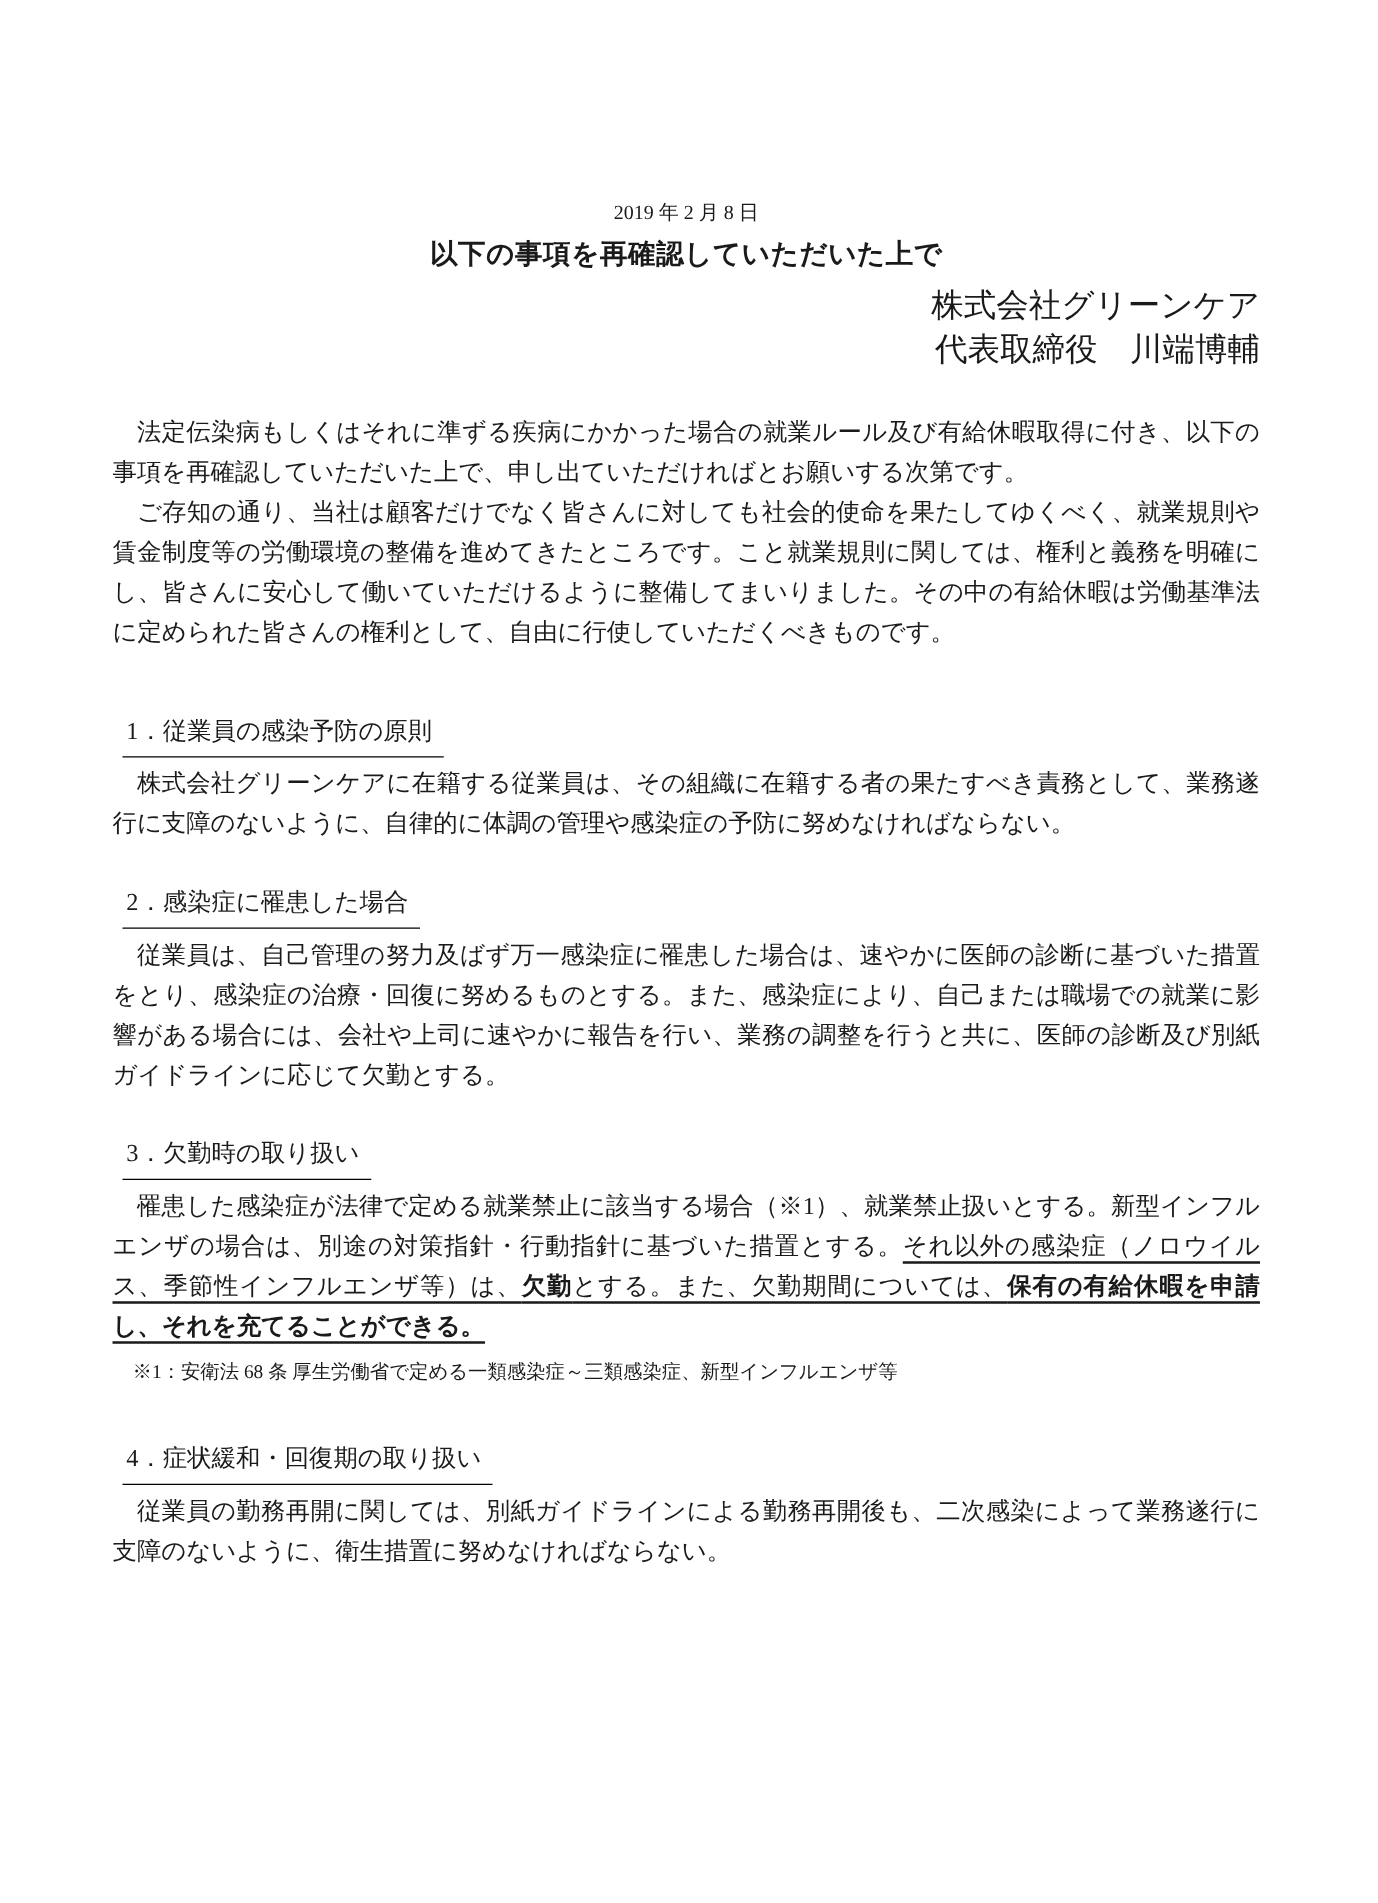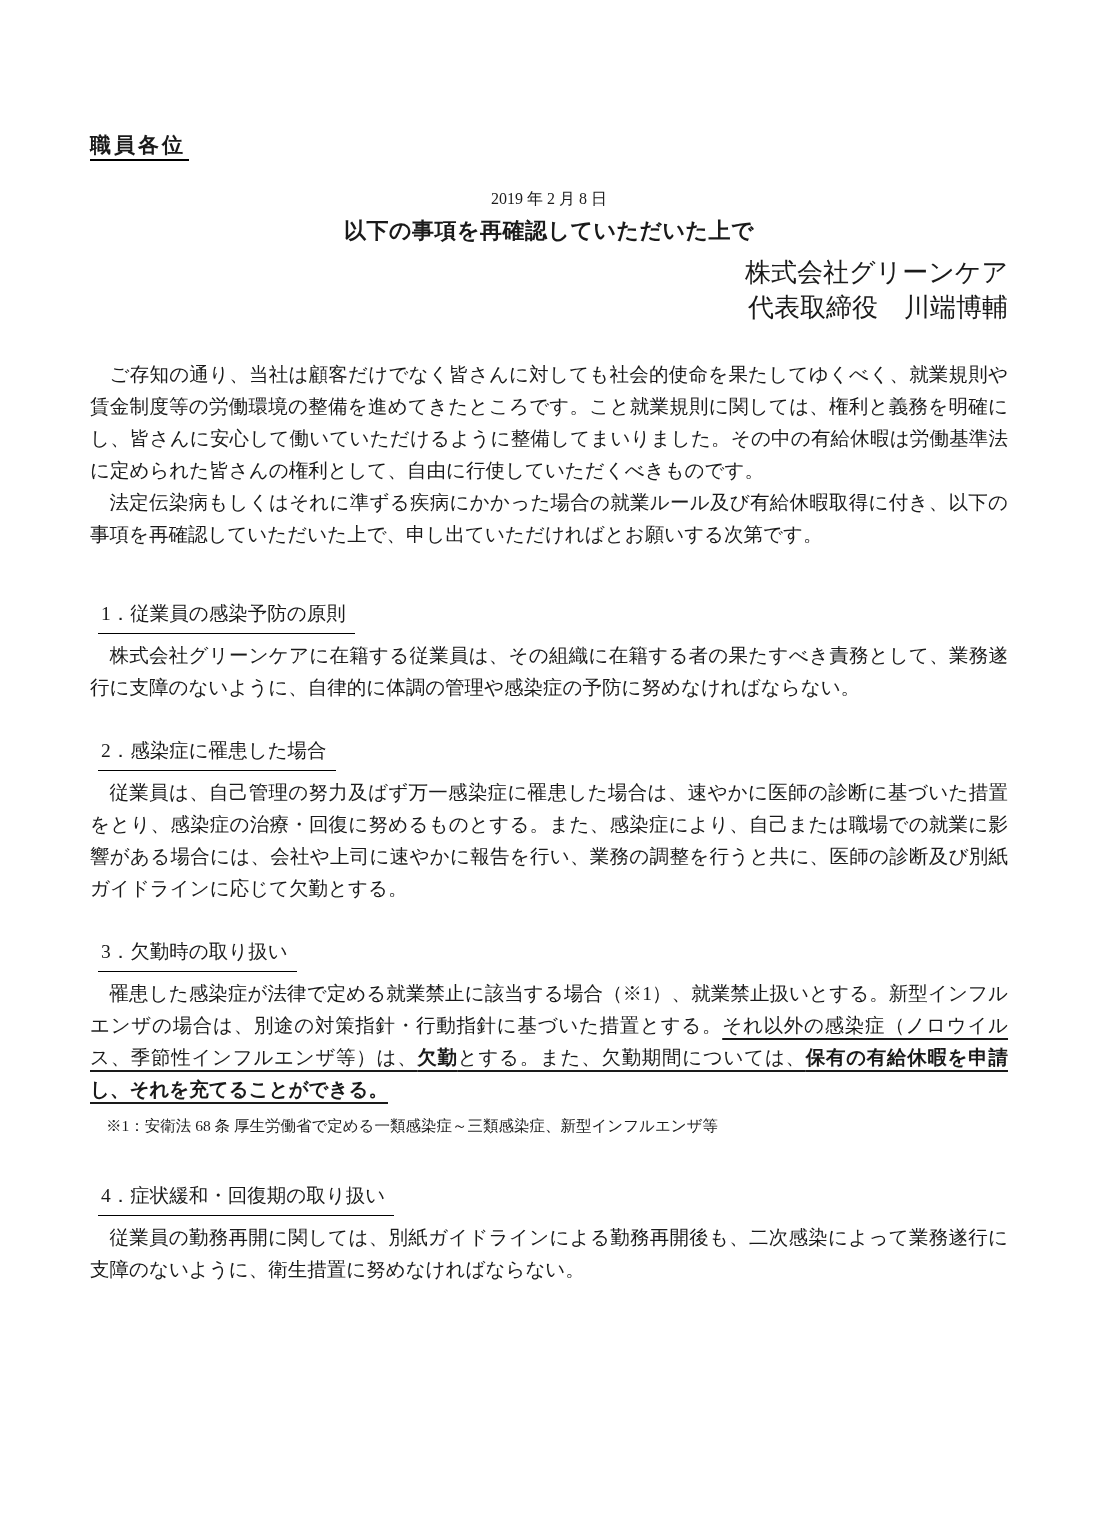--- a/index.html
+++ b/index.html
@@ -94,36 +94,33 @@
     font-size: 15.5px;
     line-height: 24px;
     margin: 8px 0 0 16px;
   }
 </style>
 </head>
 <body>
 
 <div class="page">
 
-  <div class="addressee">
-    <span class="ul">職員各位</span>
-  </div>
 
   <div class="date-line">2019 年 2 月 8 日</div>
 
   <div class="doc-title">以下の事項を再確認していただいた上で</div>
 
   <div class="from-block">
     <div>株式会社グリーンケア</div>
     <div>代表取締役　川端博輔</div>
   </div>
 
   <div class="intro bodytext">
+    <p class="para">法定伝染病もしくはそれに準ずる疾病にかかった場合の就業ルール及び有給休暇取得に付き、以下の事項を再確認していただいた上で、申し出ていただければとお願いする次第です。</p>
     <p class="para">ご存知の通り、当社は顧客だけでなく皆さんに対しても社会的使命を果たしてゆくべく、就業規則や賃金制度等の労働環境の整備を進めてきたところです。こと就業規則に関しては、権利と義務を明確にし、皆さんに安心して働いていただけるように整備してまいりました。その中の有給休暇は労働基準法に定められた皆さんの権利として、自由に行使していただくべきものです。</p>
-    <p class="para">法定伝染病もしくはそれに準ずる疾病にかかった場合の就業ルール及び有給休暇取得に付き、以下の事項を再確認していただいた上で、申し出ていただければとお願いする次第です。</p>
   </div>
 
   <div class="section first">
     <div class="section-heading">
       <span class="hd">1．従業員の感染予防の原則</span>
     </div>
     <p class="para bodytext section-body"><span>株式会社グリーンケアに在籍する従業員は、その組織に在籍する者の果たすべき責務として、業務遂行に支障のないように、自律的に体調の管理や感染症の予防に努めなければならない。</span></p>
   </div>
 
   <div class="section">

